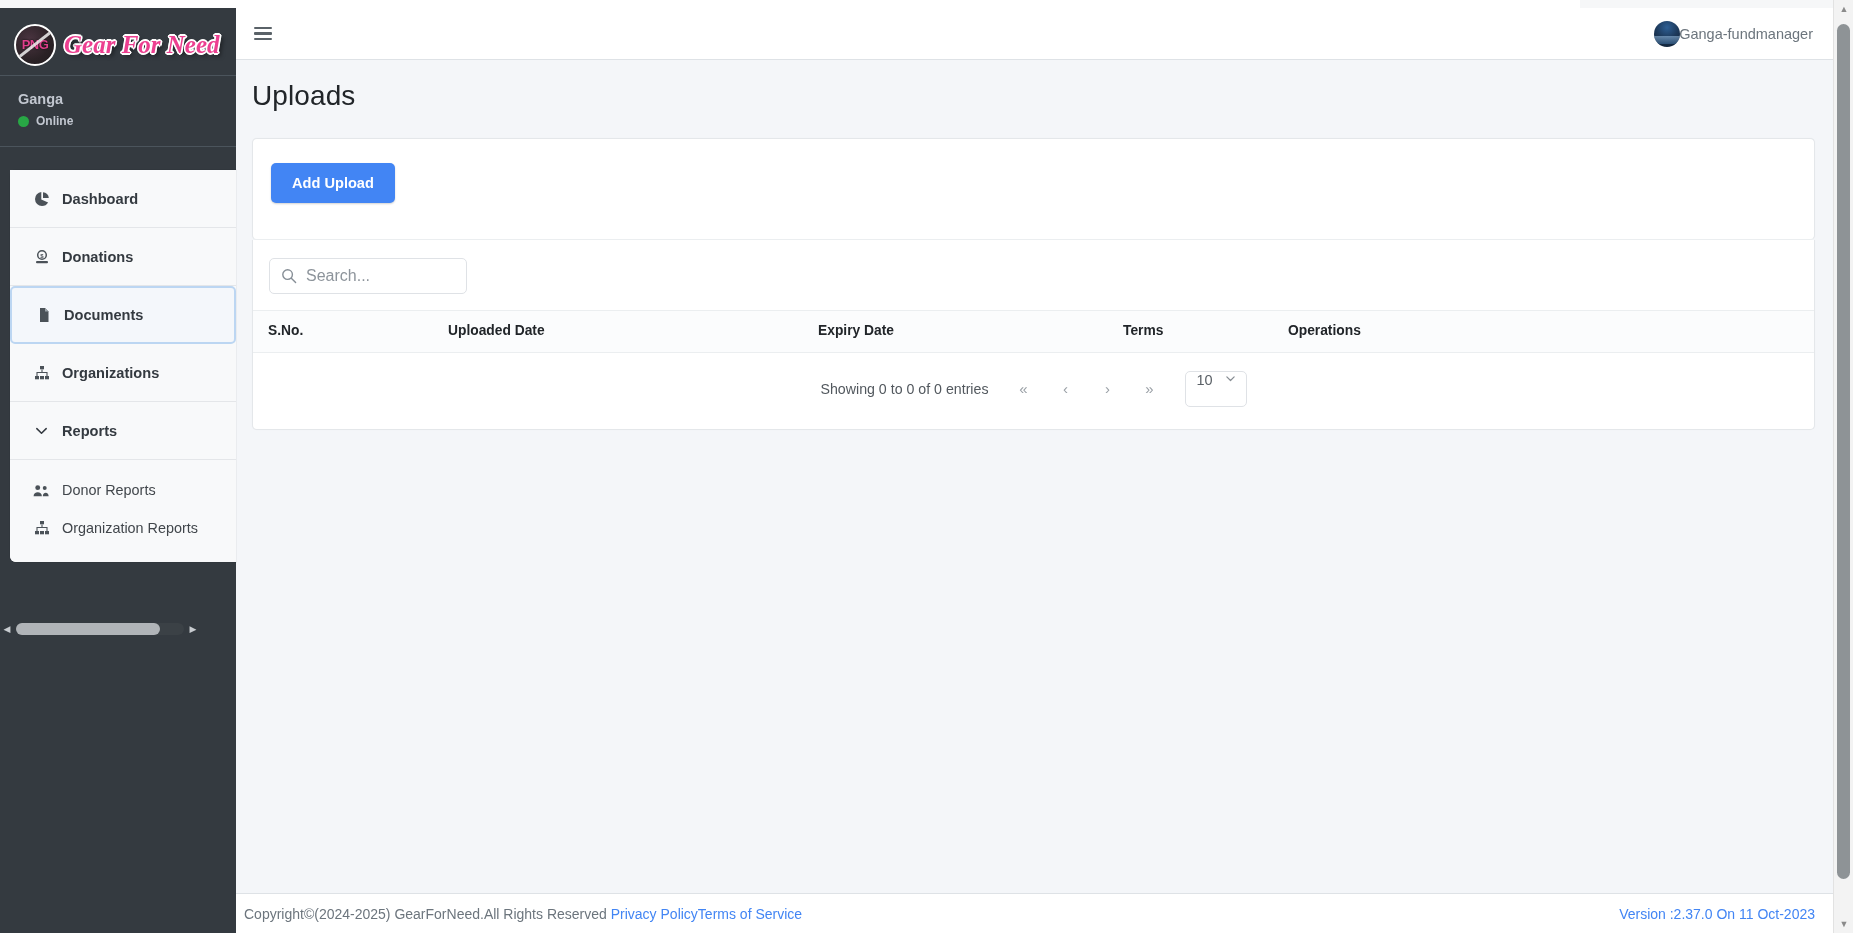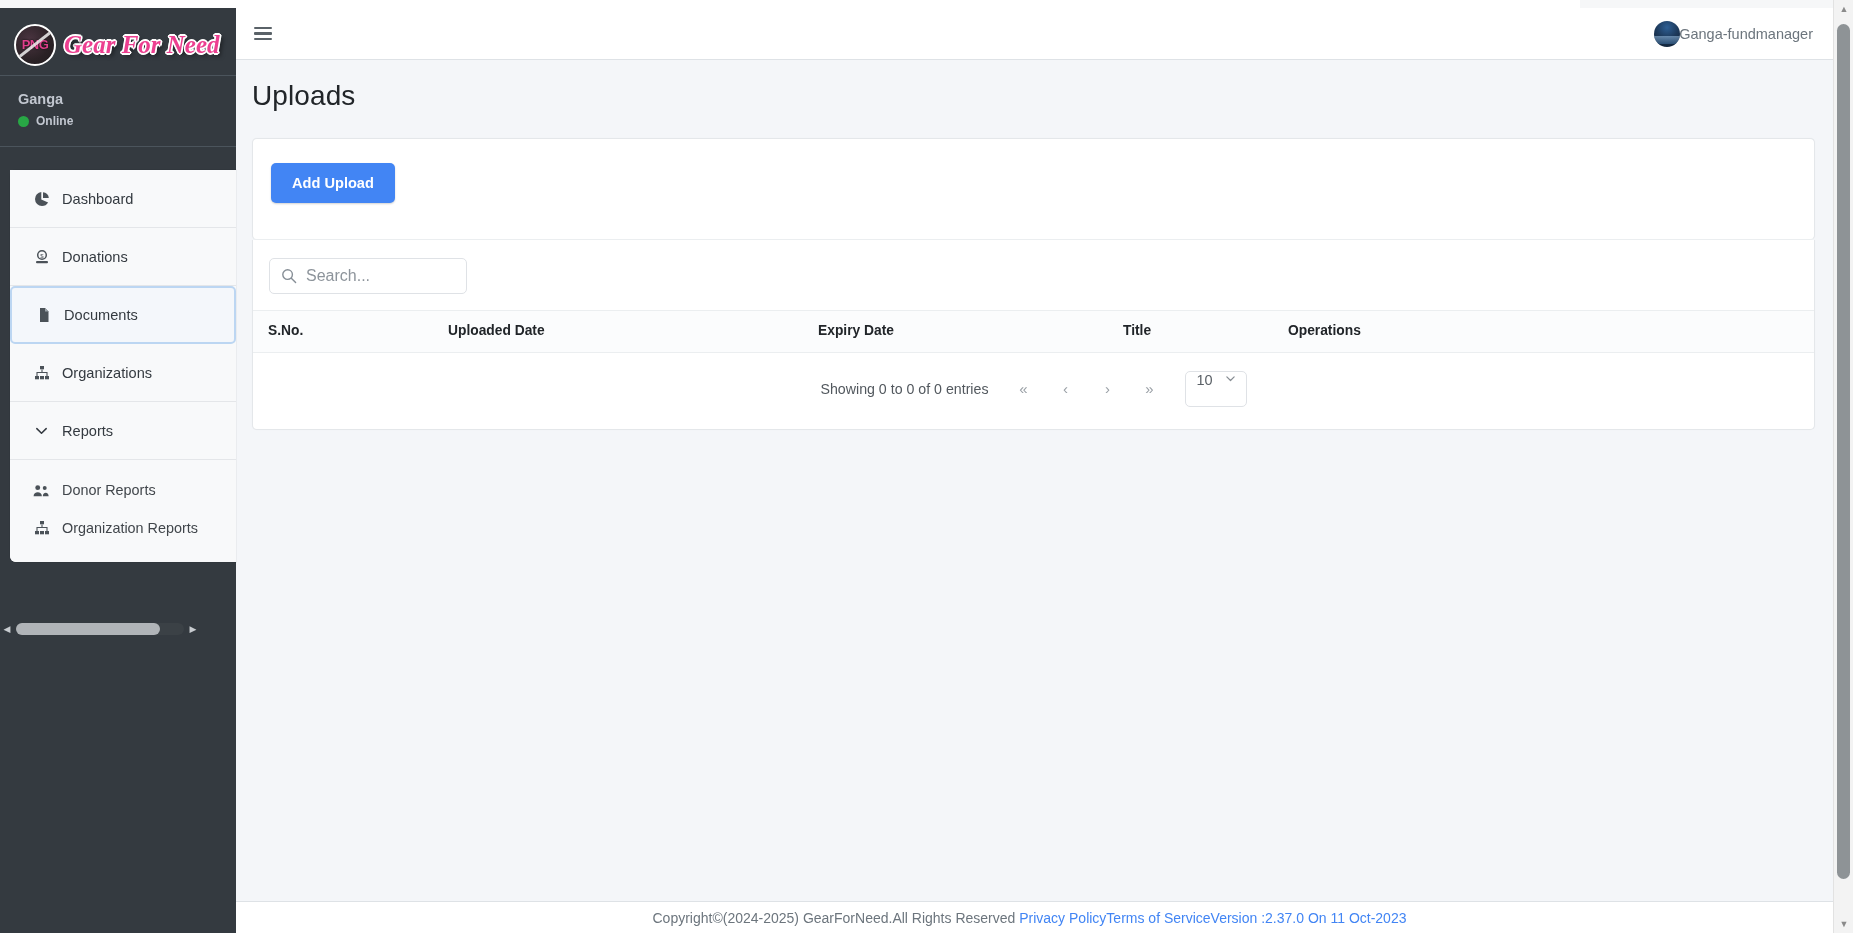--- a/index.html
+++ b/index.html
@@ -80,21 +80,21 @@
     position: absolute; top: 162px; left: 10px; width: 226px;
   }
   #nav-list {
     width: 226px; background: #f8f9fa;
     border-radius: 6px 0 0 6px;
     box-shadow: 0 0 0 1px rgba(0,0,0,0.04);
   }
   .nav-item {
     display: flex; align-items: center; gap: 11px;
     height: 58px; padding-left: 22px;
-    color: #343a40; font-size: 14.6px; font-weight: normal;
+    color: #343a40; font-size: 14.6px; font-weight: bold;
     border-bottom: 1px solid #e4e6e9;
     background: #f8f9fa;
     white-space: nowrap;
     cursor: pointer;
   }
   .nav-item.active {
     background: #f4f7fb;
     border: 2px solid #bcd6f2;
     border-radius: 5px;
     height: 58px;
@@ -216,23 +216,23 @@
   #page-size {
     margin-left: 14px; width: 62px; height: 36px;
     border: 1px solid #dfe2e6; border-radius: 5px; background: #fff;
     display: flex; align-items: flex-start; justify-content: space-between;
     padding: 0 9px 0 11px; cursor: pointer;
   }
   #page-size .psv { font-size: 14.5px; color: #5b6167; }
 
   
   #footer {
-    position: absolute; left: 236px; right: 20px; bottom: 0; height: 32px;
+    position: absolute; left: 236px; right: 20px; bottom: 0; height: 40px;
     background: #ffffff; border-top: 1px solid #dee2e6;
-    display: flex; align-items: center; justify-content: center;
+    display: flex; align-items: center; justify-content: space-between;
     padding: 0 18px 0 8px; z-index: 3;
   }
   #footer .copy { font-size: 14px; color: #6c757d; }
   #footer .copy a { color: #4285f4; text-decoration: none; }
   #footer .version { font-size: 14px; color: #4285f4; }
 
   
   #vscroll {
     position: absolute; right: 0; top: 0; width: 20px; height: 933px;
     background: #f3f3f3; border-left: 1px solid #e2e2e2; z-index: 9;
@@ -400,21 +400,21 @@
         <input type="text" placeholder="Search..." style="">
       </div>
     </div>
 
     <table>
       <thead>
         <tr>
           <th>S.No.</th>
           <th>Uploaded Date</th>
           <th>Expiry Date</th>
-          <th>Title</th>
+          <th>Terms</th>
           <th>Operations</th>
         </tr>
       </thead>
       <tbody id="table-body"></tbody>
     </table>
 
     <div id="pager">
       <span class="showing">Showing 0 to 0 of 0 entries</span>
       <span class="pbtn">«</span>
       <span class="pbtn">‹</span>

